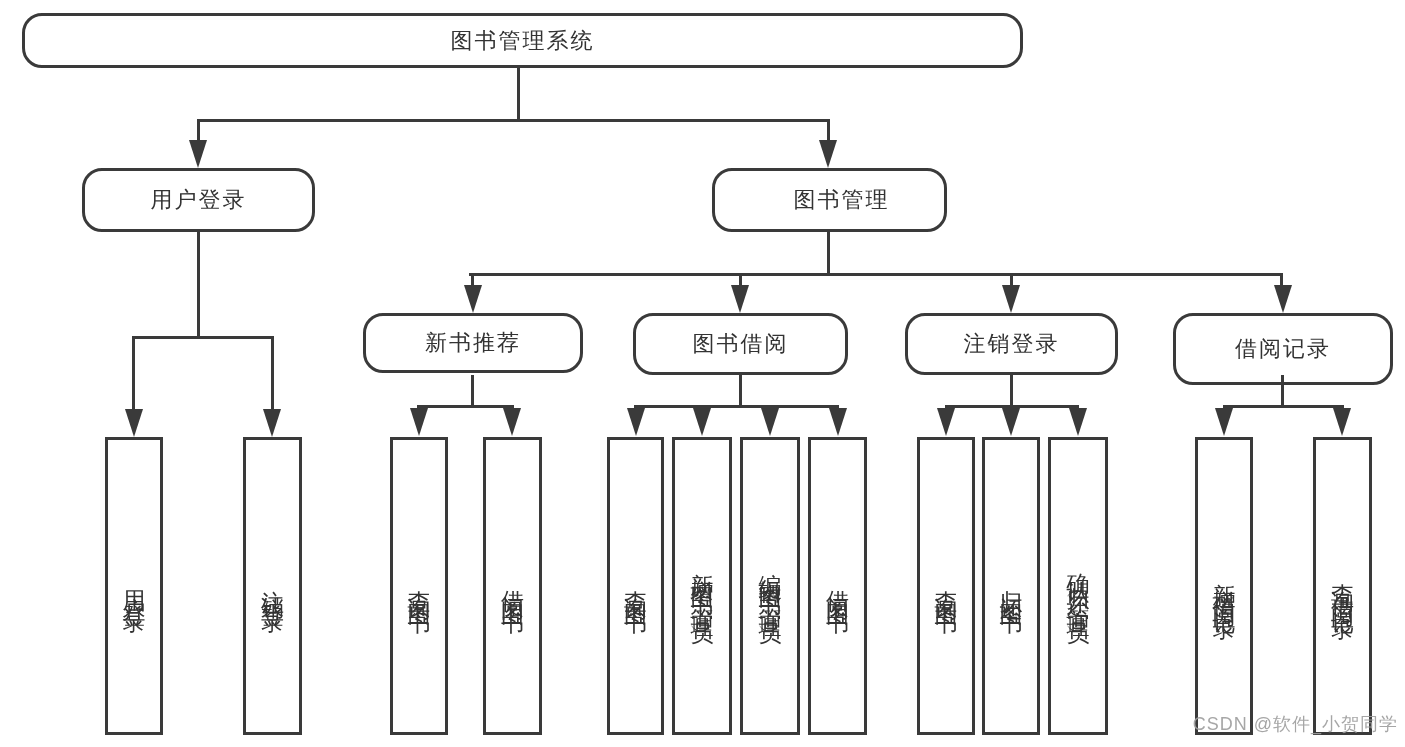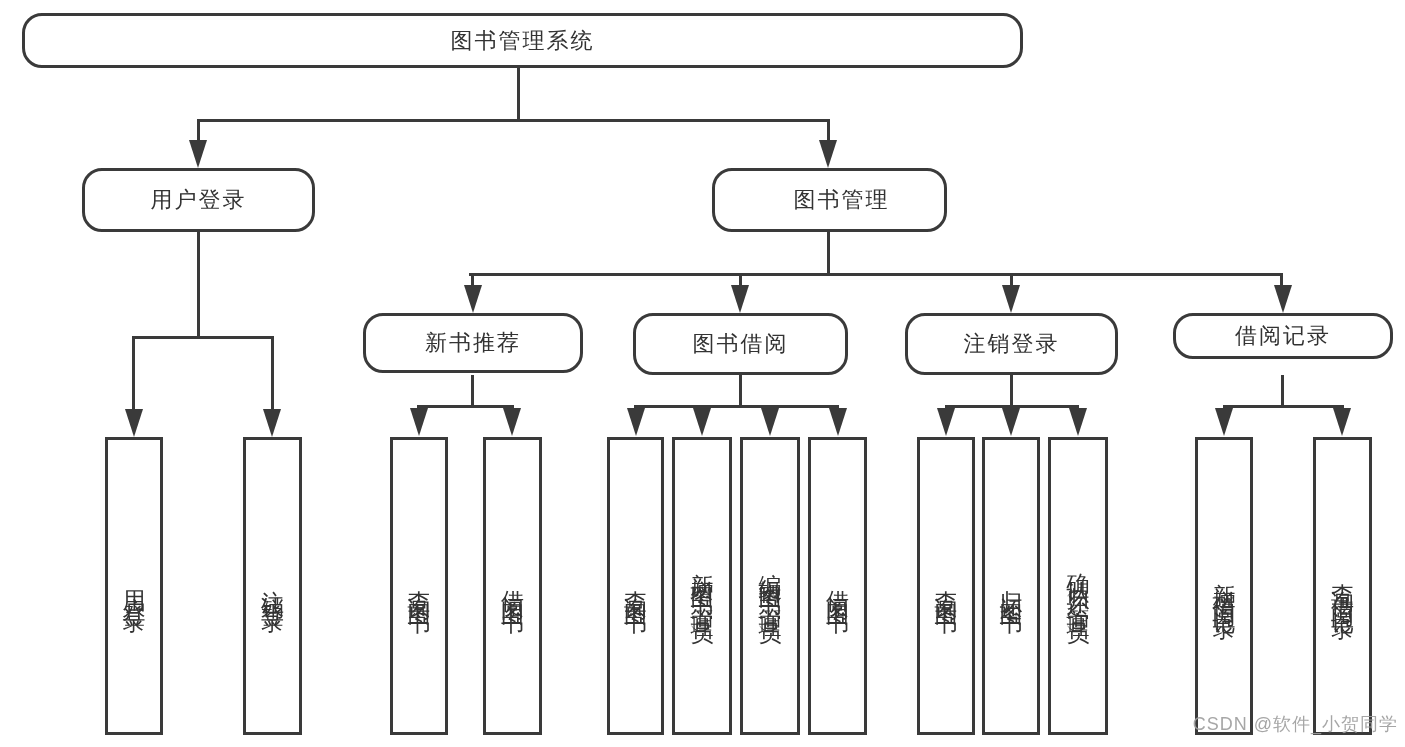--- a/index.html
+++ b/index.html
@@ -92,21 +92,21 @@
   <div class="line" style="left:739px; top:273px; width:3px; height:16px;"></div>
   <div class="arrow" style="left:731px; top:285px;"></div>
   <div class="line" style="left:1010px; top:273px; width:3px; height:16px;"></div>
   <div class="arrow" style="left:1002px; top:285px;"></div>
   <div class="line" style="left:1280px; top:273px; width:3px; height:16px;"></div>
   <div class="arrow" style="left:1274px; top:285px;"></div>
 
   <div class="box hbox" style="left:363px; top:313px; width:220px; height:60px;">新书推荐</div>
   <div class="box hbox" style="left:633px; top:313px; width:215px; height:62px;">图书借阅</div>
   <div class="box hbox" style="left:905px; top:313px; width:213px; height:62px;">注销登录</div>
-  <div class="box hbox" style="left:1173px; top:313px; width:220px; height:46px;">借阅记录</div>
+  <div class="box hbox" style="left:1173px; top:313px; width:220px; height:72px;">借阅记录</div>
 
   <div class="line" style="left:471px; top:375px; width:3px; height:33px;"></div>
   <div class="line" style="left:417px; top:405px; width:97px; height:3px;"></div>
   <div class="arrow" style="left:410px; top:408px;"></div>
   <div class="arrow" style="left:503px; top:408px;"></div>
 
   <div class="line" style="left:739px; top:375px; width:3px; height:33px;"></div>
   <div class="line" style="left:634px; top:405px; width:205px; height:3px;"></div>
   <div class="arrow" style="left:627px; top:408px;"></div>
   <div class="arrow" style="left:693px; top:408px;"></div>

